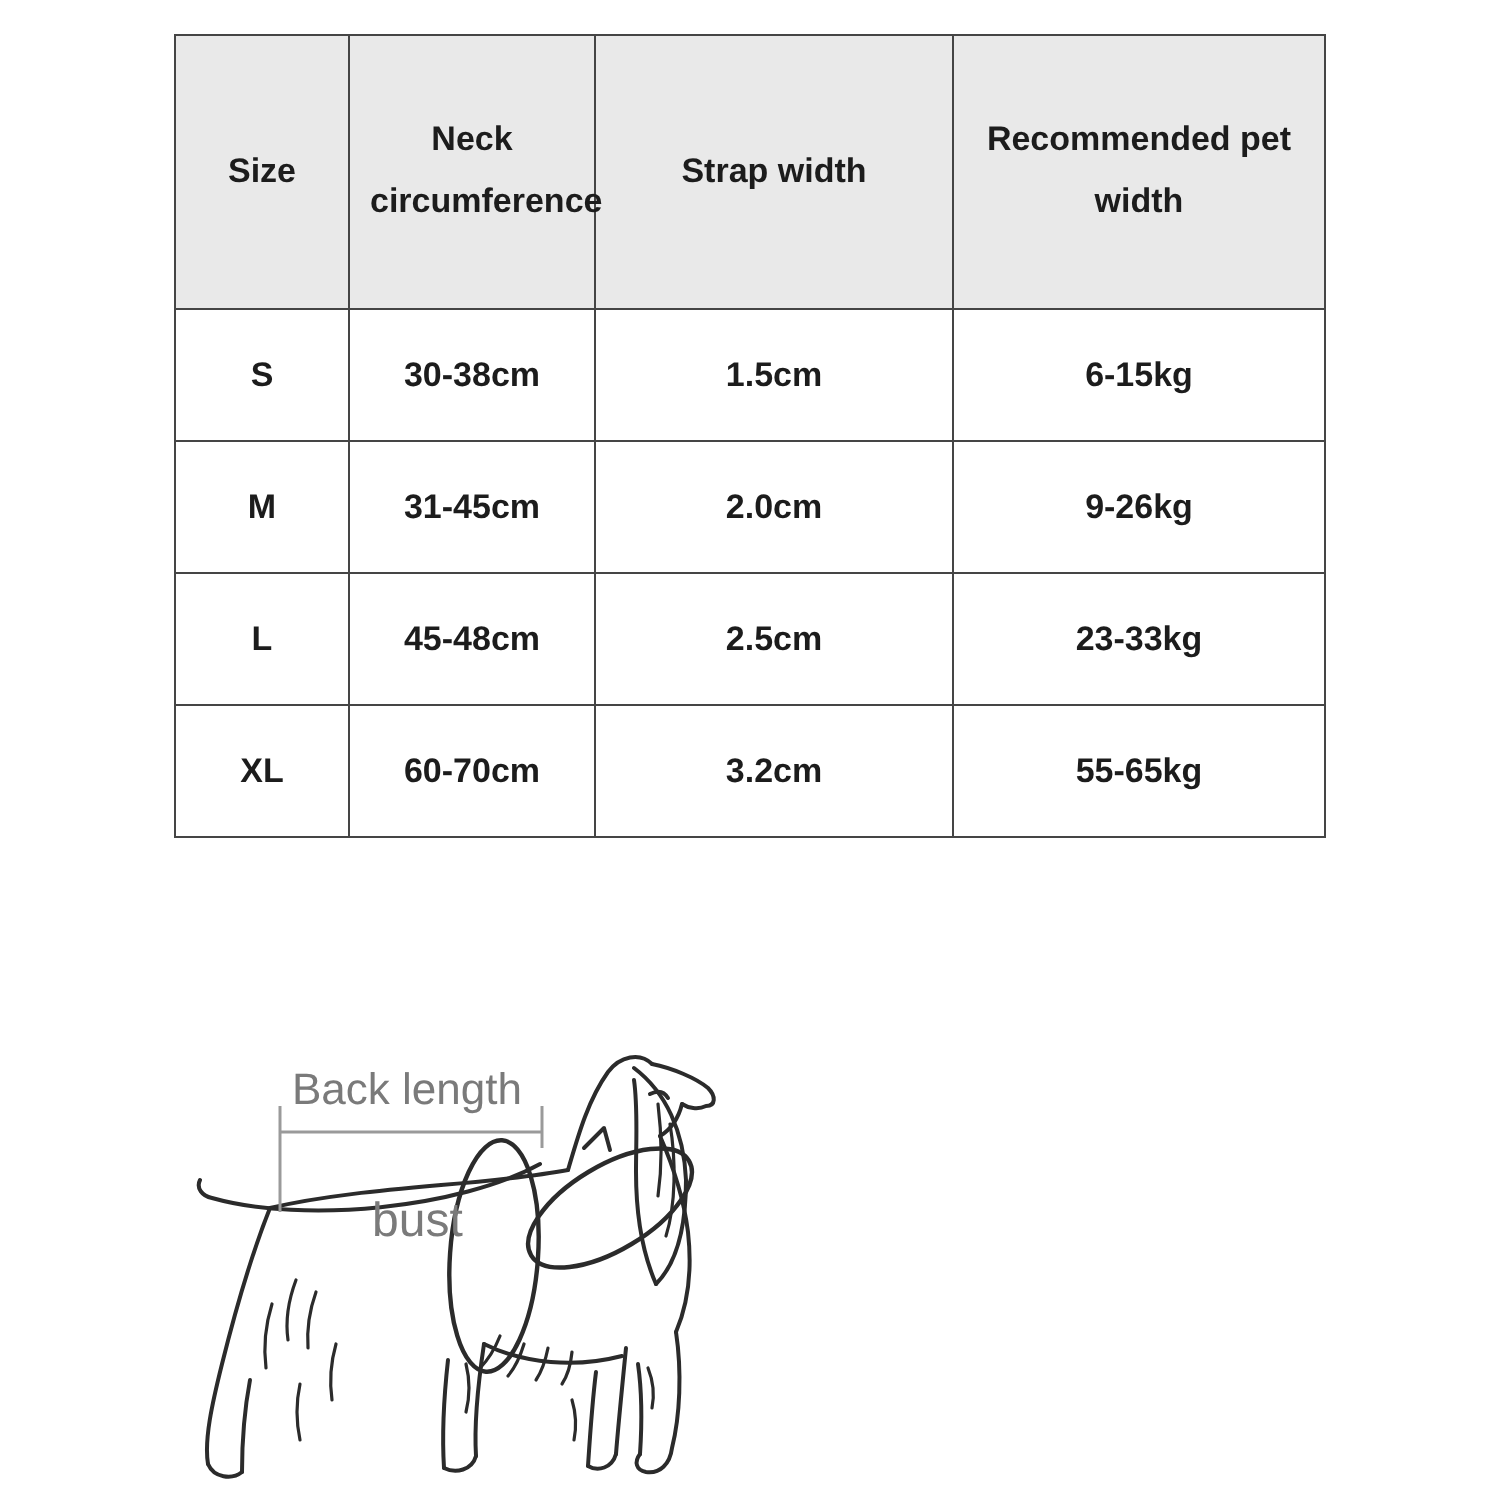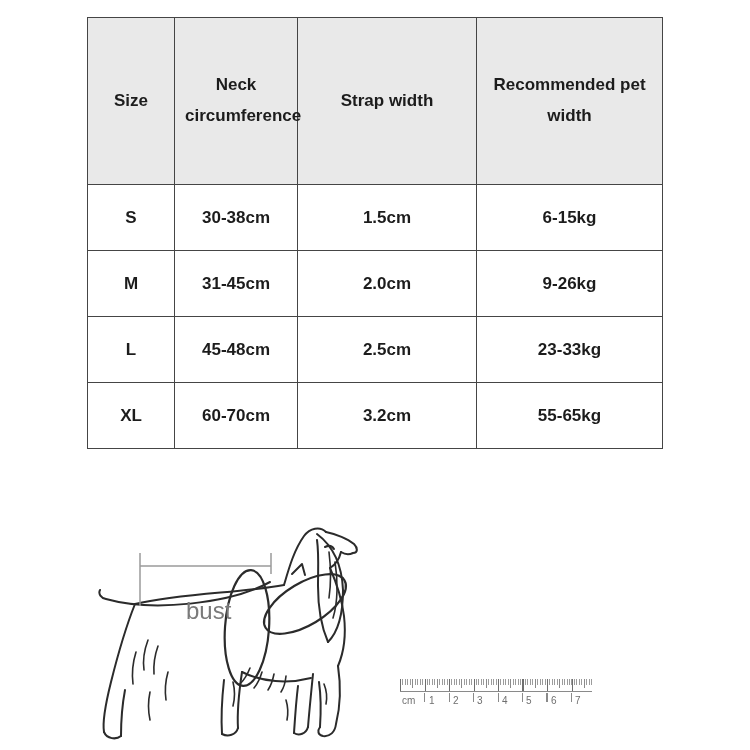--- a/index.html
+++ b/index.html
@@ -10,21 +10,21 @@
   
   table.size-chart {
     position:absolute; left:87px; top:17px; width:575px;
     border-collapse:collapse; table-layout:fixed;
   }
   table.size-chart th, table.size-chart td {
     border:1.5px solid #454545;
     text-align:center; vertical-align:middle;
     color:#1c1c1c; font-weight:bold; font-size:17px;
   }
-  table.size-chart thead tr { height:167px; }
+  table.size-chart thead tr { height:137px; }
   table.size-chart th { background:#e9e9e9; line-height:1.8; padding:0 10px; }
   table.size-chart tbody tr { height:66px; }
   table.size-chart td { background:#ffffff; }
 
   
   .gray-label { position:absolute; color:#7a7a7a; }
   .back-length { left:146px; top:532px; font-size:22px; }
   .bust { left:186px; top:597px; font-size:24px; }
   .measure-title {
     position:absolute; left:398px; top:545px;
@@ -168,30 +168,17 @@
       <ellipse cx="157" cy="106" rx="22" ry="58" transform="rotate(4 157 106)" stroke-width="2.2"></ellipse>
     </g>
 
     <g fill="none" stroke="#9a9a9a" stroke-width="1.5">
       <path d="M 50,44 L 181,44"></path>
       <path d="M 50,31 L 50,84"></path>
       <path d="M 181,31 L 181,52"></path>
     </g>
   </svg>
 
+  <div class="gray-label back-length">Back length</div>
   <div class="gray-label bust">bust</div>
 
-  <div class="ruler">
-    <div class="ruler-ticks"></div>
-    <div class="ruler-cm-lines"></div>
-    <div class="ruler-labels">
-      <span class="rl-0">cm</span>
-      <span class="rl-1">1</span>
-      <span class="rl-2">2</span>
-      <span class="rl-3">3</span>
-      <span class="rl-4">4</span>
-      <span class="rl-5">5</span>
-      <span class="rl-6">6</span>
-      <span class="rl-7">7</span>
-    </div>
-  </div>
 
 </div>
 
 </body></html>

